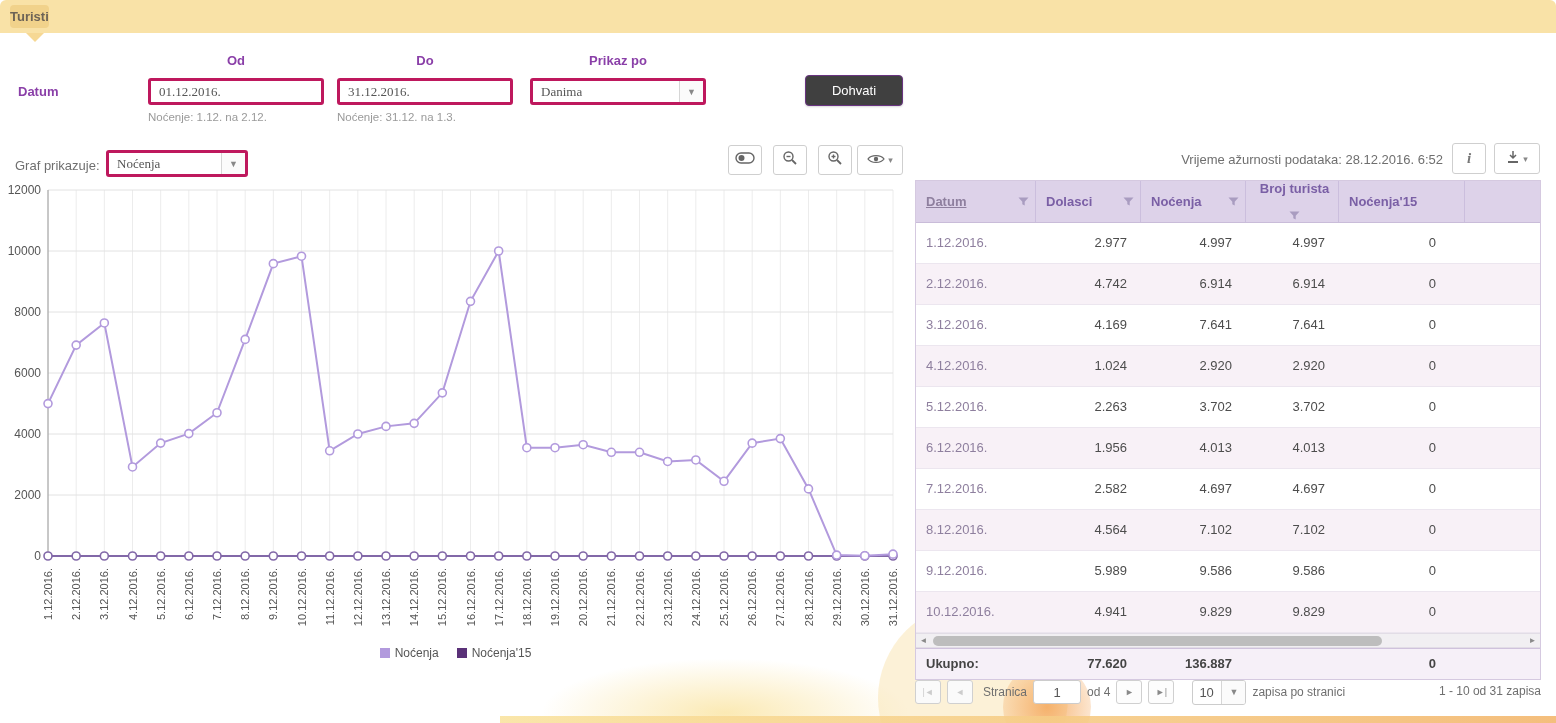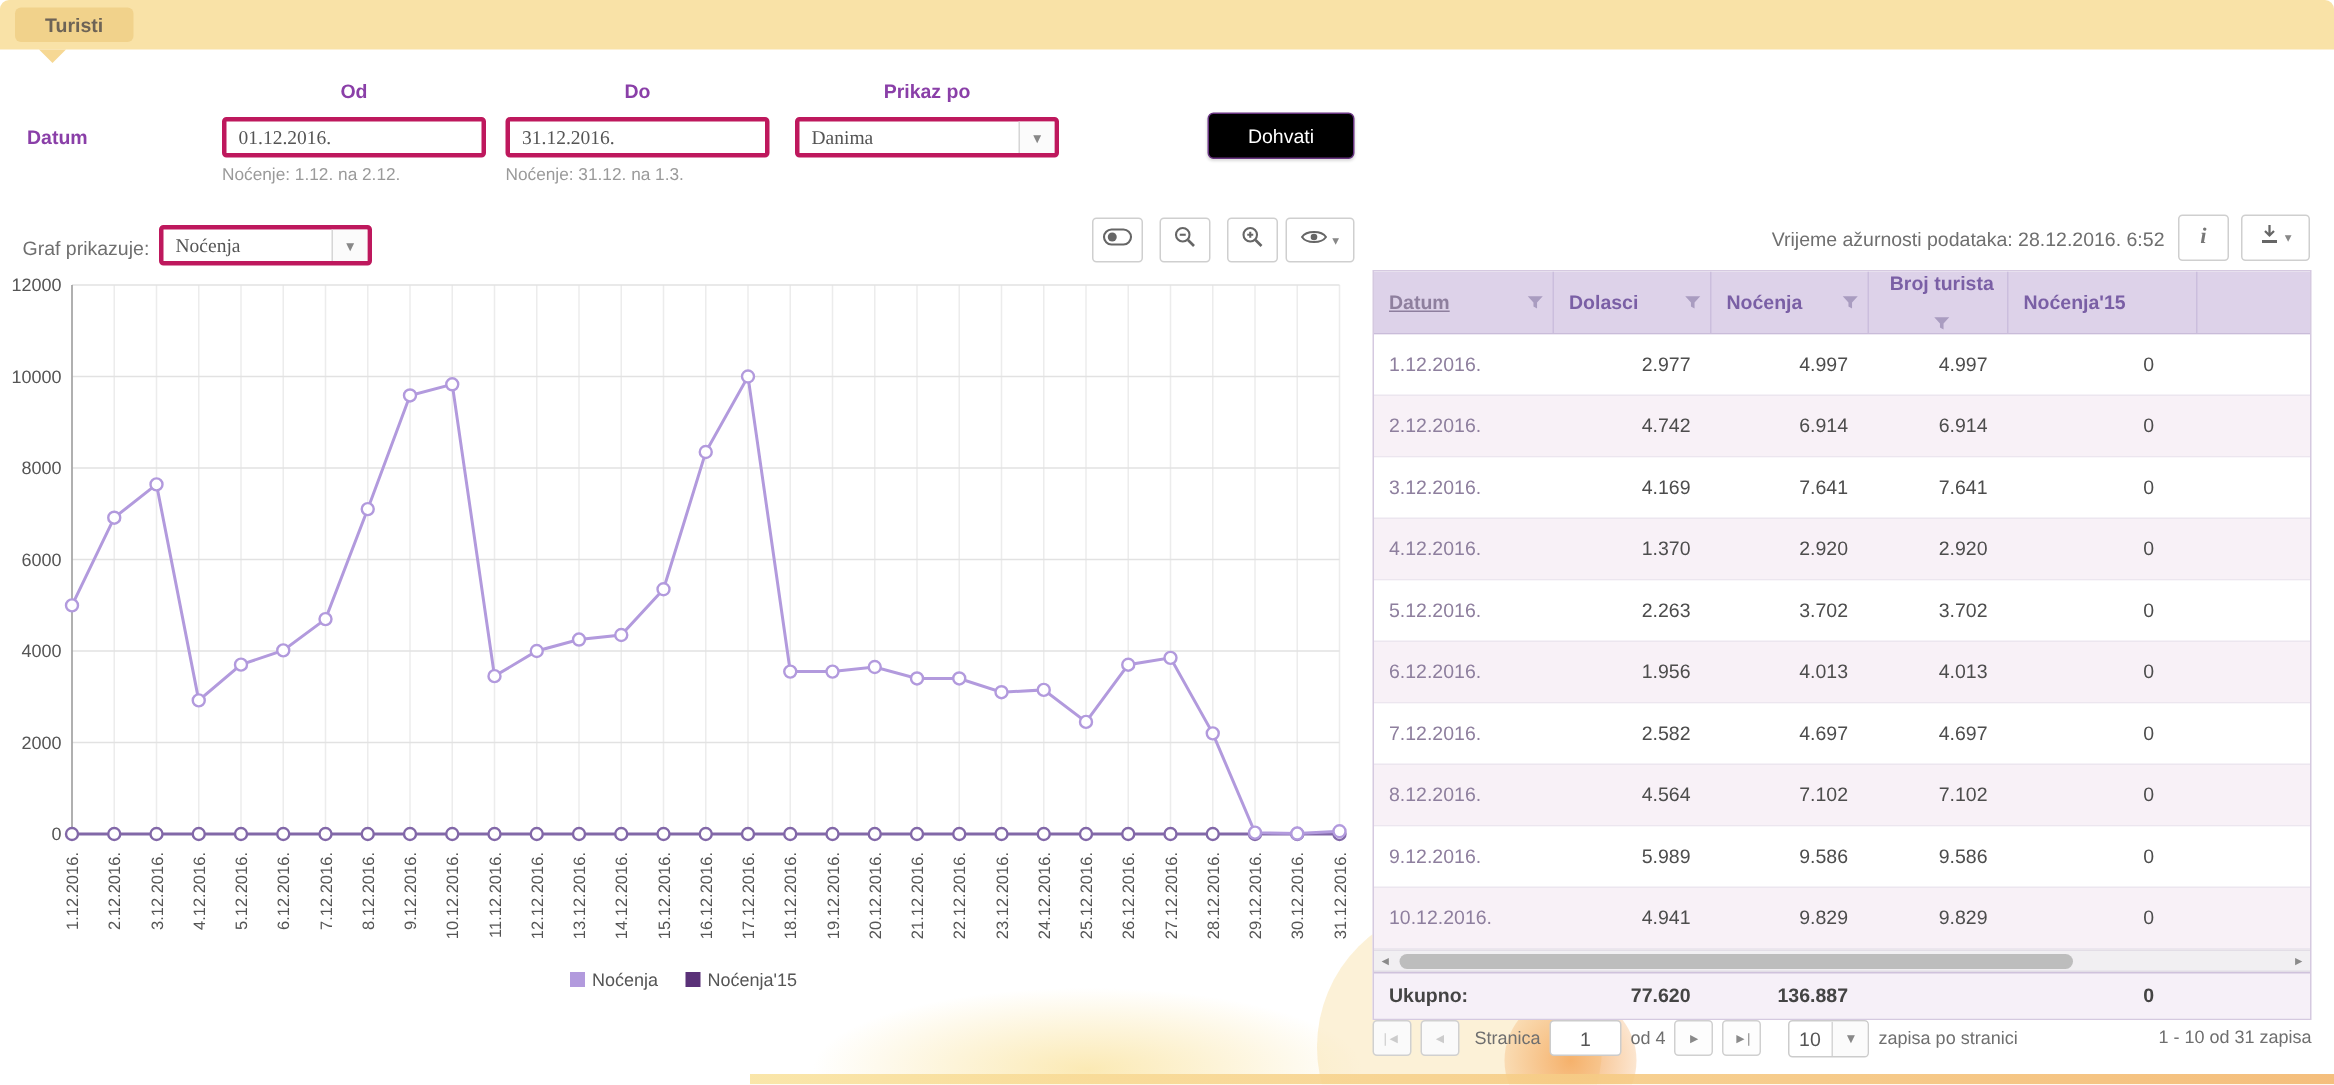--- a/index.html
+++ b/index.html
@@ -10,32 +10,32 @@
   .deco{position:absolute;z-index:0;pointer-events:none;}
   .deco-strip{left:500px;bottom:0;width:1056px;height:7px;background:linear-gradient(90deg,#f9e3a0,#f3b76e);opacity:.9;}
   .deco-ellipse{left:540px;bottom:-45px;width:370px;height:110px;border-radius:50%;background:radial-gradient(ellipse,rgba(249,222,140,.65),rgba(249,222,140,0) 70%);}
   .deco-circle-orange{left:1003px;bottom:-28px;width:88px;height:88px;border-radius:50%;background:radial-gradient(circle,rgba(244,166,89,.85),rgba(244,166,89,.25) 75%);}
   .deco-circle-faint{left:878px;bottom:-70px;width:190px;height:190px;border-radius:50%;background:rgba(247,216,140,.35);}
 
   .z{position:absolute;z-index:1;}
 
   
   .topbar{left:0;top:0;width:1556px;height:33px;background:#f9e2a7;border-radius:6px 6px 0 0;display:flex;align-items:center;padding-left:10px;}
-  .topbar-tab{background:#f1d28b;color:#6d6356;font-size:13px;font-weight:bold;padding:4px 20px;border-radius:4px;}
+  .topbar-tab{background:#f1d28b;color:#6d6356;font-size:13px;font-weight:bold;padding:4px 0;border-radius:4px;}
   .tab-pointer{left:26px;top:33px;width:0;height:0;border-left:9px solid transparent;border-right:9px solid transparent;border-top:9px solid #f6d894;}
 
   
   .plabel{color:#8a3fa8;font-size:13px;font-weight:bold;}
   .col-label{text-align:center;}
   .field{height:27px;background:#fff;border:3px solid #be185d;border-radius:3px;display:flex;align-items:stretch;overflow:hidden;font-family:Liberation Serif, serif;}
   .field input{border:none;outline:none;flex:1;font-size:13px;color:#555;padding:0 8px;font-family:inherit;background:transparent;}
   .dd-value{flex:1;font-size:13px;color:#555;padding:0 8px;display:flex;align-items:center;}
   .dd-arrow{width:24px;display:flex;align-items:center;justify-content:center;border-left:1px solid #d6d6d6;background:#fbfbfb;color:#888;font-size:9px;cursor:pointer;}
   .hint{font-size:11.5px;color:#9a9a9a;}
-  .btn-primary{background:#000000;border:1px solid #693481;color:#fff;font-size:13px;border-radius:4px;display:flex;align-items:center;justify-content:center;cursor:pointer;box-shadow:0 1px 2px rgba(0,0,0,.15);}
+  .btn-primary{background:#404040;border:1px solid #693481;color:#fff;font-size:13px;border-radius:4px;display:flex;align-items:center;justify-content:center;cursor:pointer;box-shadow:0 1px 2px rgba(0,0,0,.15);}
 
   
   .tool-btn{background:#fff;border:1px solid #cfcfcf;border-radius:3px;display:flex;align-items:center;justify-content:center;gap:3px;cursor:pointer;color:#666;}
   .gray-label{color:#6f6f6f;font-size:13px;}
   .caret{font-size:9px;color:#888;}
 
   
   .legend{display:flex;justify-content:center;gap:18px;align-items:center;}
   .legend-item{display:flex;align-items:center;gap:5px;font-size:12px;color:#555;cursor:pointer;}
   .legend-swatch{width:10px;height:10px;display:inline-block;}
@@ -367,21 +367,21 @@
         <div class="trow">
           <div class="tcell c0">3.12.2016.</div>
           <div class="tcell c1 num">4.169</div>
           <div class="tcell c2 num">7.641</div>
           <div class="tcell c3 num">7.641</div>
           <div class="tcell c4 num">0</div>
           <div class="tcell c5 num"></div>
         </div>
         <div class="trow alt">
           <div class="tcell c0">4.12.2016.</div>
-          <div class="tcell c1 num">1.370</div>
+          <div class="tcell c1 num">1.024</div>
           <div class="tcell c2 num">2.920</div>
           <div class="tcell c3 num">2.920</div>
           <div class="tcell c4 num">0</div>
           <div class="tcell c5 num"></div>
         </div>
         <div class="trow">
           <div class="tcell c0">5.12.2016.</div>
           <div class="tcell c1 num">2.263</div>
           <div class="tcell c2 num">3.702</div>
           <div class="tcell c3 num">3.702</div>

